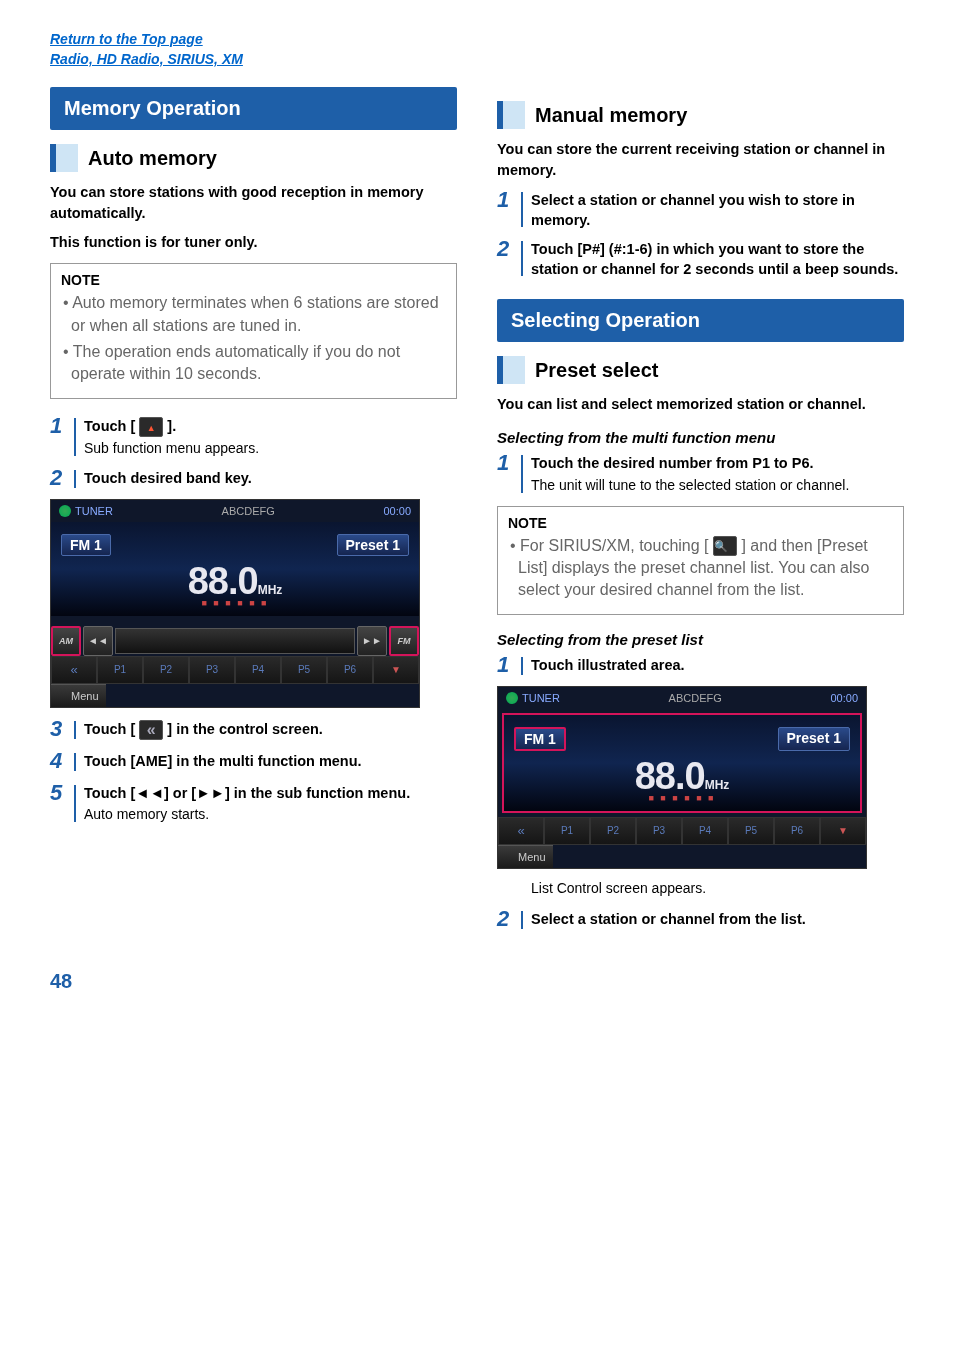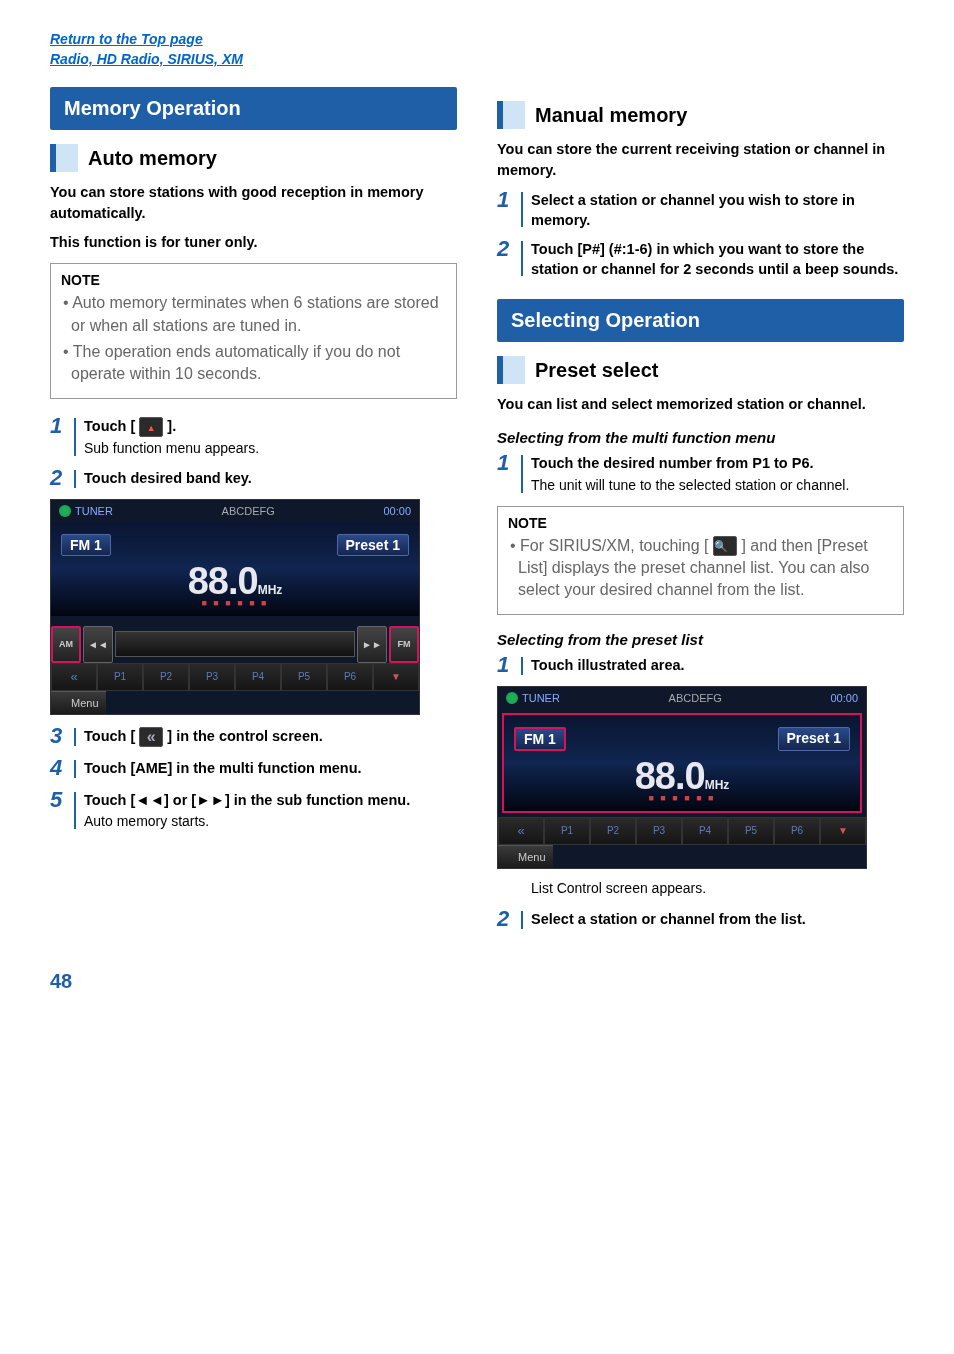--- a/index.html
+++ b/index.html
@@ -254,29 +254,30 @@
       margin-top: -2px;
     }
     .ss-dial {
       display: flex;
       align-items: center;
       margin-top: 10px;
       gap: 2px;
     }
     .ss-dial-btn {
       width: 30px;
-      height: 37px;
+      height: 30px;
       background: linear-gradient(to bottom, #444, #222);
       border: 1px solid #666;
       color: #ccc;
       font-size: 10px;
       display: flex;
       align-items: center;
       justify-content: center;
       border-radius: 2px;
+      font-style: italic;
     }
     .ss-dial-btn-outline {
       border: 2px solid #d4145a;
     }
     .ss-dial-band {
       font-weight: bold;
       font-size: 9px;
     }
     .ss-dial-bar {
       flex: 1;

